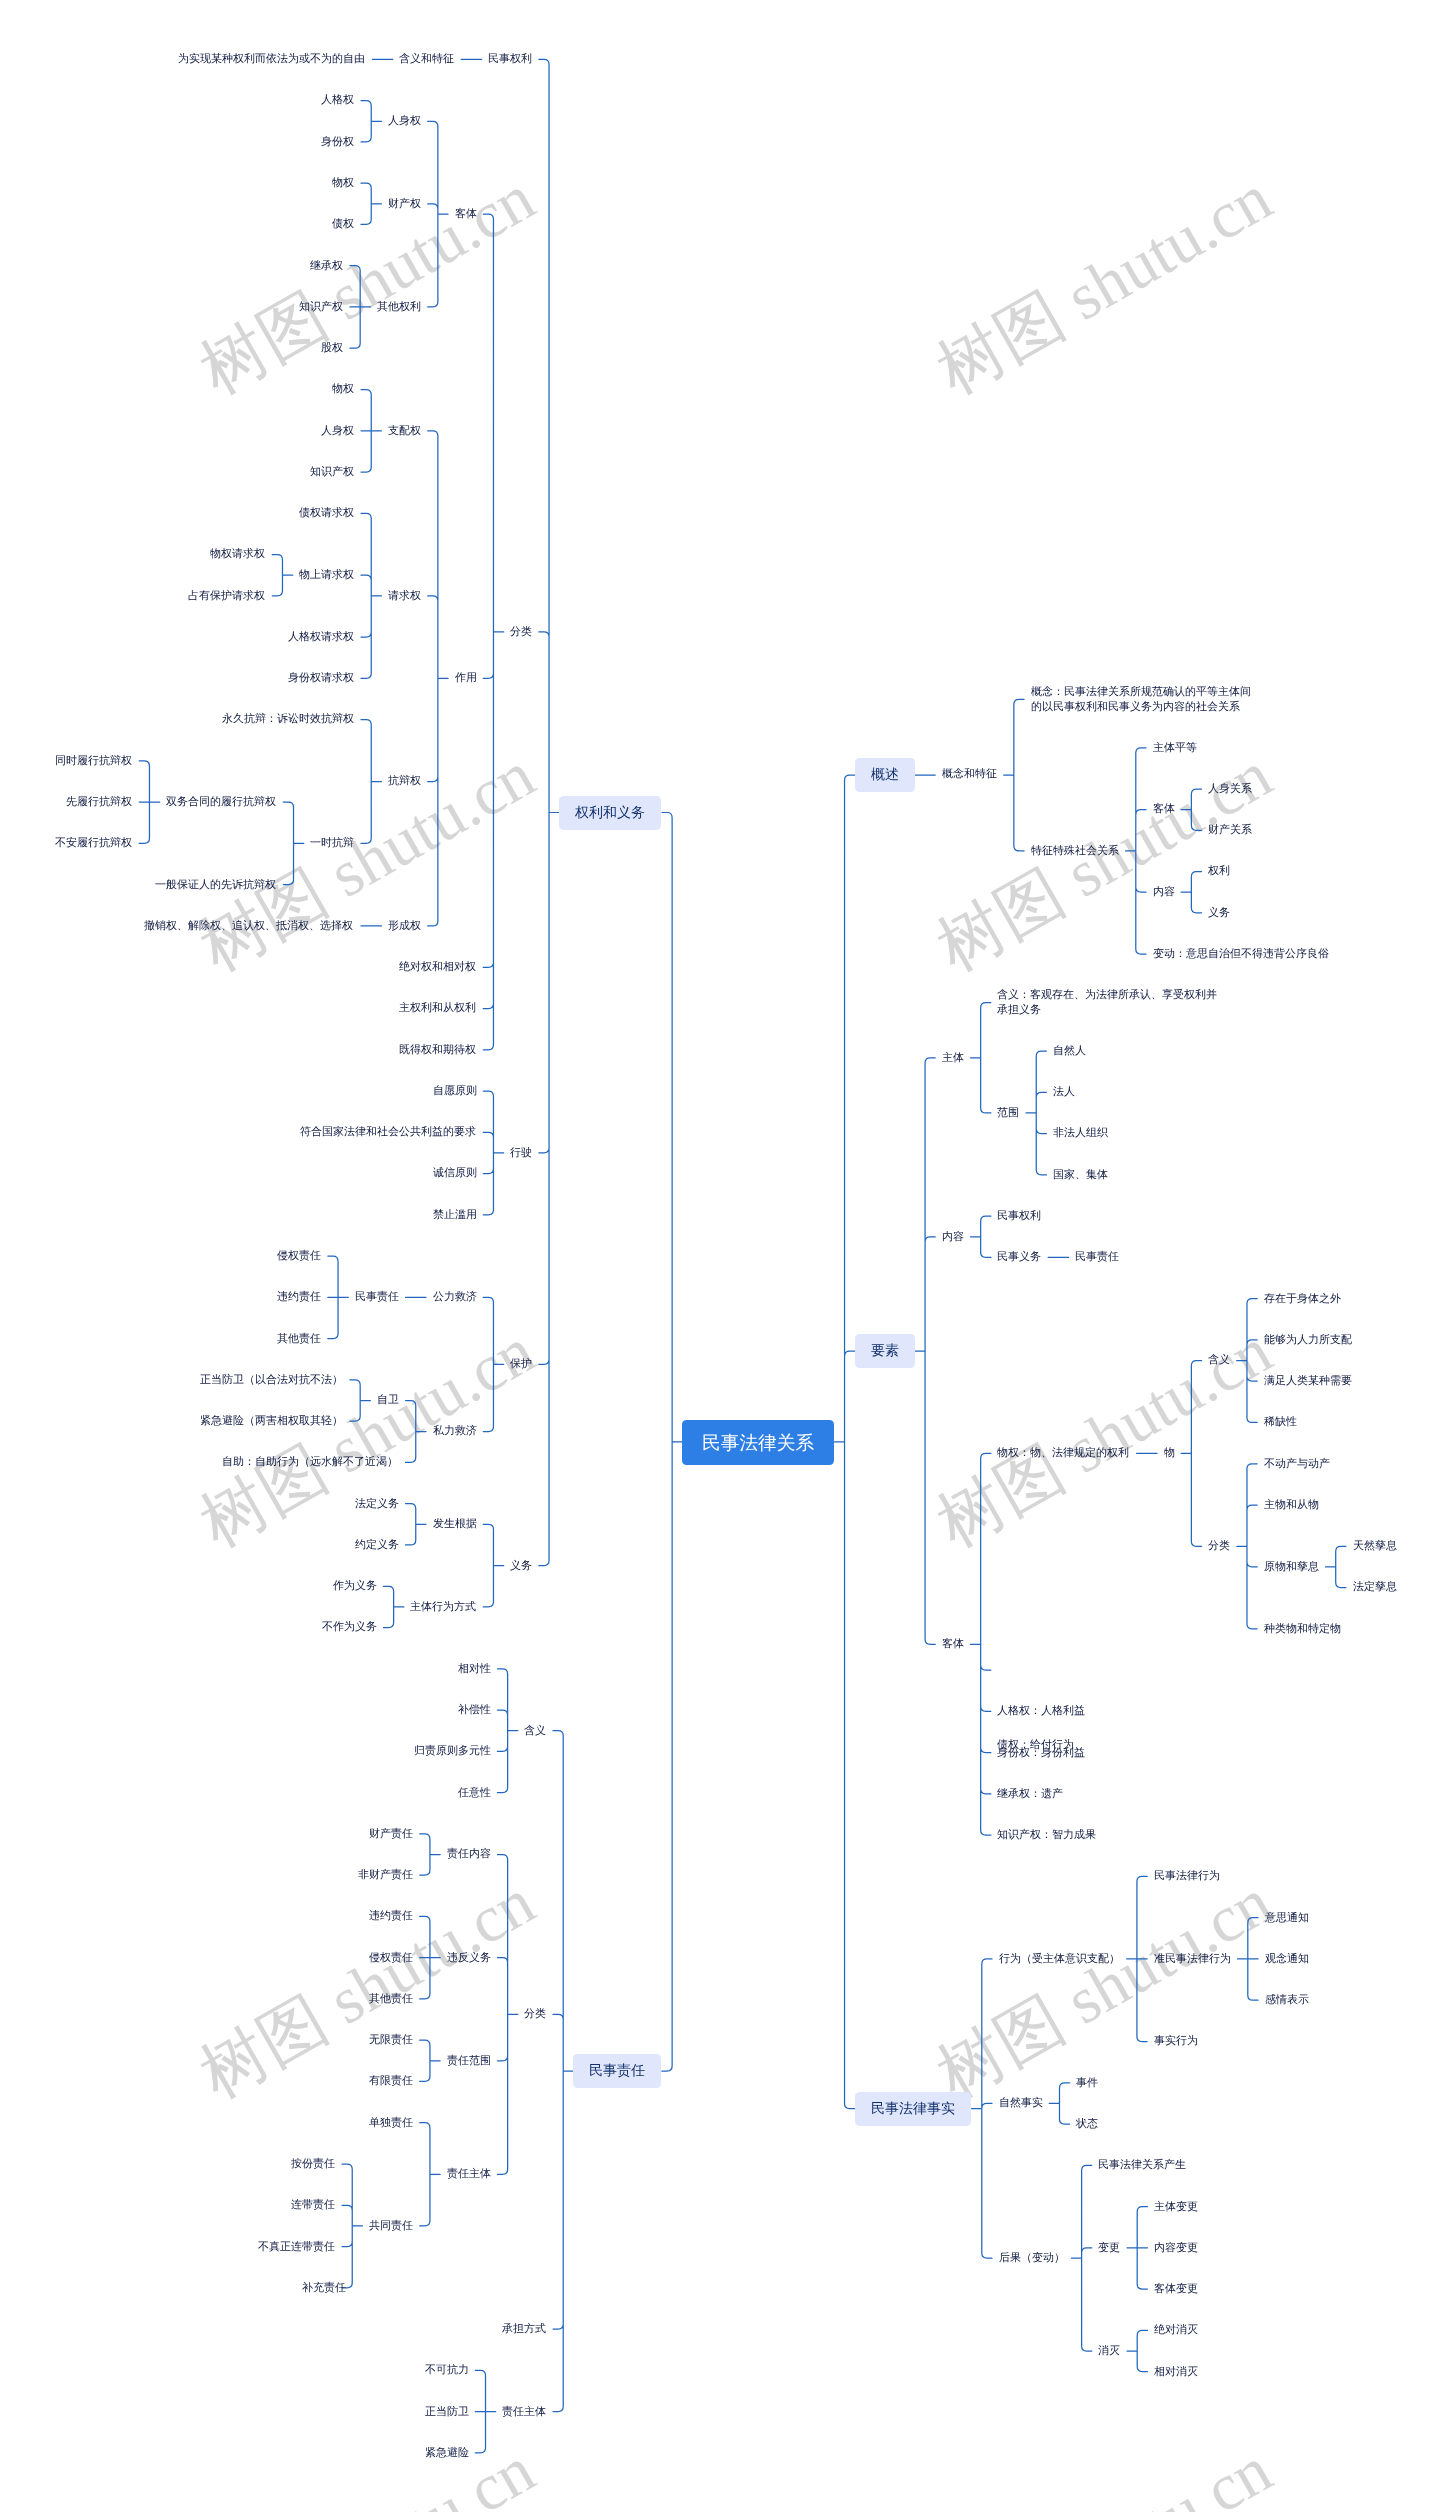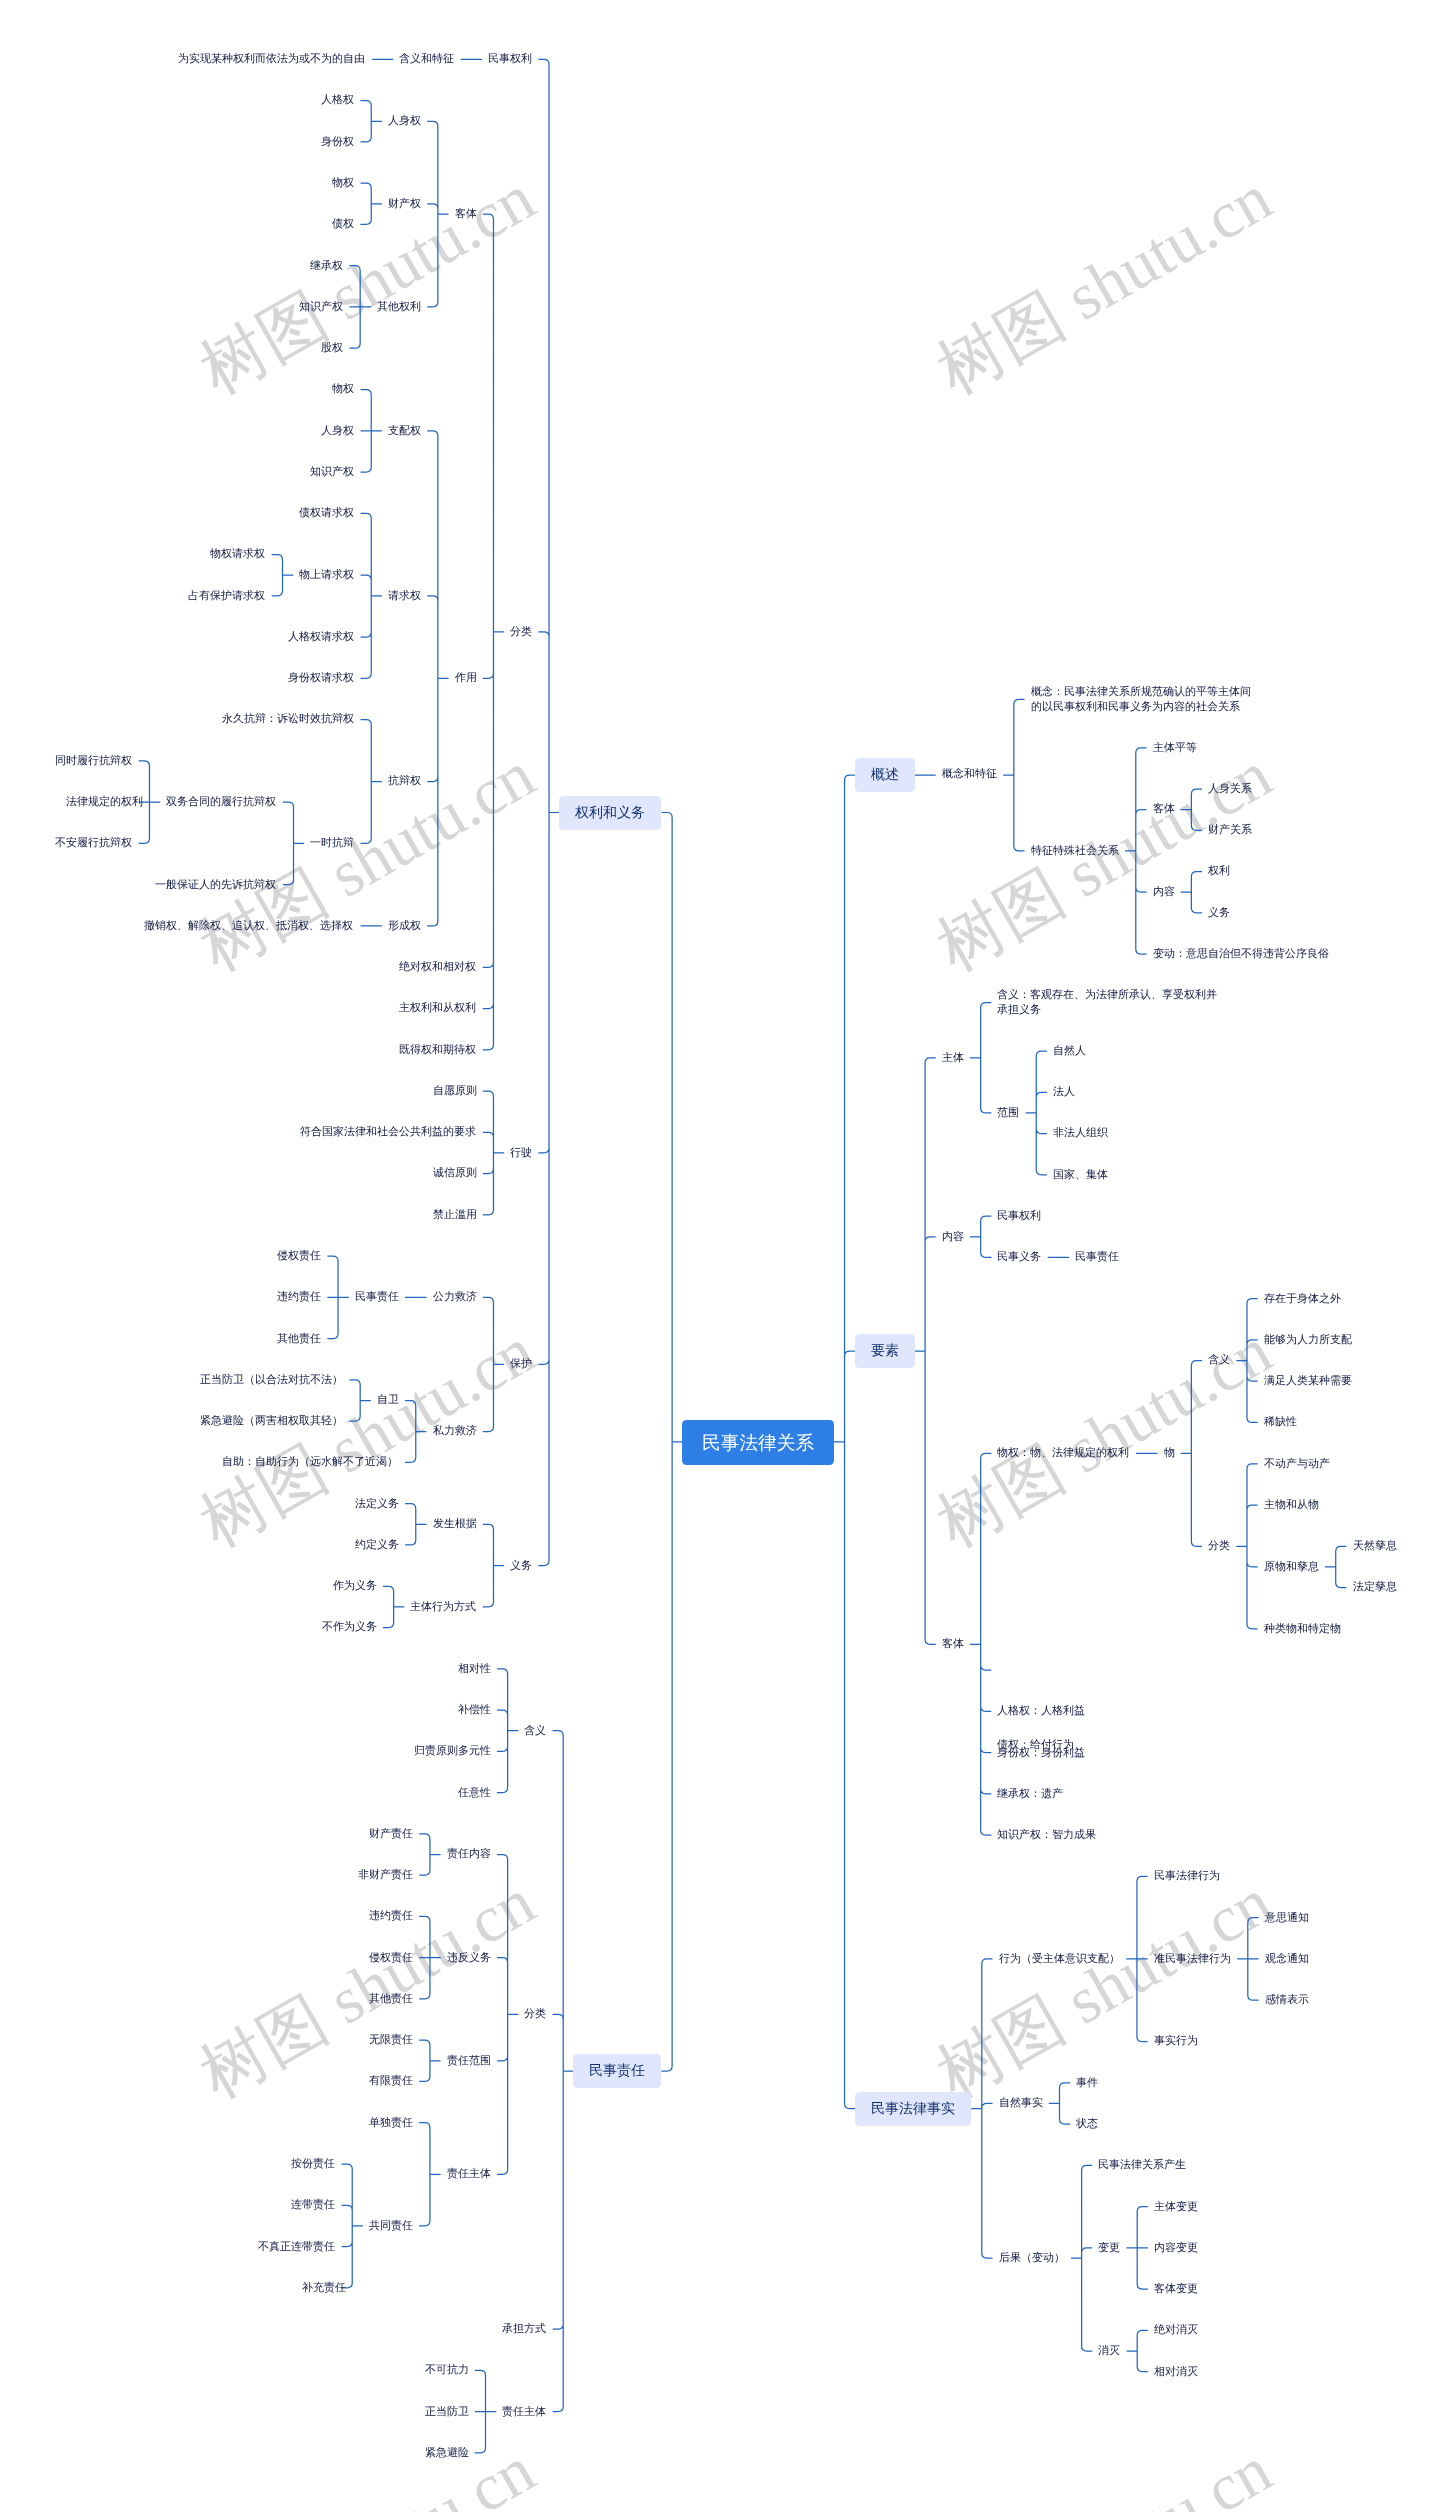--- a/index.html
+++ b/index.html
@@ -53,21 +53,21 @@
     <div class="nd" style="left: 299px; top: 568px;">物上请求权</div>
     <div class="nd" style="left: 210px; top: 547px;">物权请求权</div>
     <div class="nd" style="left: 188px; top: 589px;">占有保护请求权</div>
     <div class="nd" style="left: 288px; top: 630px;">人格权请求权</div>
     <div class="nd" style="left: 288px; top: 671px;">身份权请求权</div>
     <div class="nd" style="left: 388px; top: 774px;">抗辩权</div>
     <div class="nd" style="left: 222px; top: 712px;">永久抗辩：诉讼时效抗辩权</div>
     <div class="nd" style="left: 310px; top: 836px;">一时抗辩</div>
     <div class="nd" style="left: 166px; top: 795px;">双务合同的履行抗辩权</div>
     <div class="nd" style="left: 55px; top: 754px;">同时履行抗辩权</div>
-    <div class="nd" style="left: 66px; top: 795px;">法律规定的权利</div>
+    <div class="nd" style="left: 66px; top: 795px;">先履行抗辩权</div>
     <div class="nd" style="left: 55px; top: 836px;">不安履行抗辩权</div>
     <div class="nd" style="left: 155px; top: 878px;">一般保证人的先诉抗辩权</div>
     <div class="nd" style="left: 388px; top: 919px;">形成权</div>
     <div class="nd" style="left: 144px; top: 919px;">撤销权、解除权、追认权、抵消权、选择权</div>
     <div class="nd" style="left: 399px; top: 960px;">绝对权和相对权</div>
     <div class="nd" style="left: 399px; top: 1001px;">主权利和从权利</div>
     <div class="nd" style="left: 399px; top: 1043px;">既得权和期待权</div>
     <div class="nd" style="left: 510px; top: 1146px;">行驶</div>
     <div class="nd" style="left: 433px; top: 1084px;">自愿原则</div>
     <div class="nd" style="left: 300px; top: 1125px;">符合国家法律和社会公共利益的要求</div>

